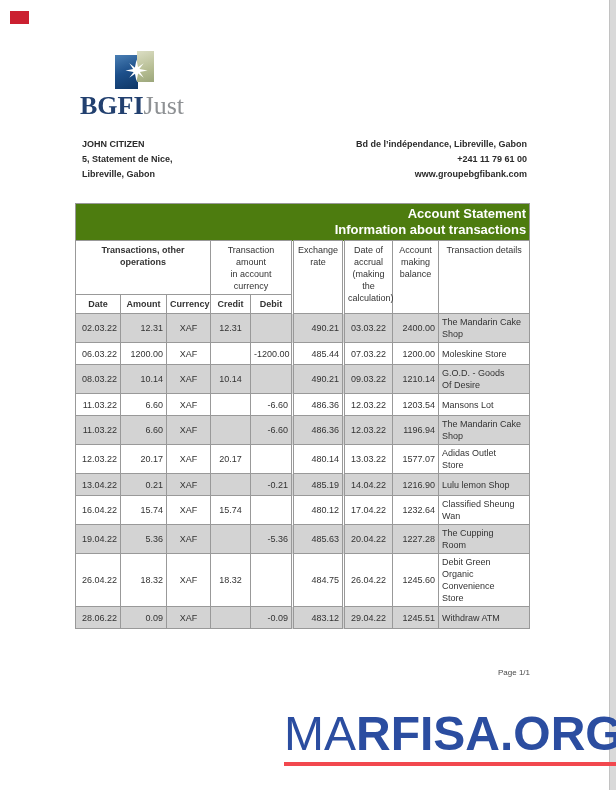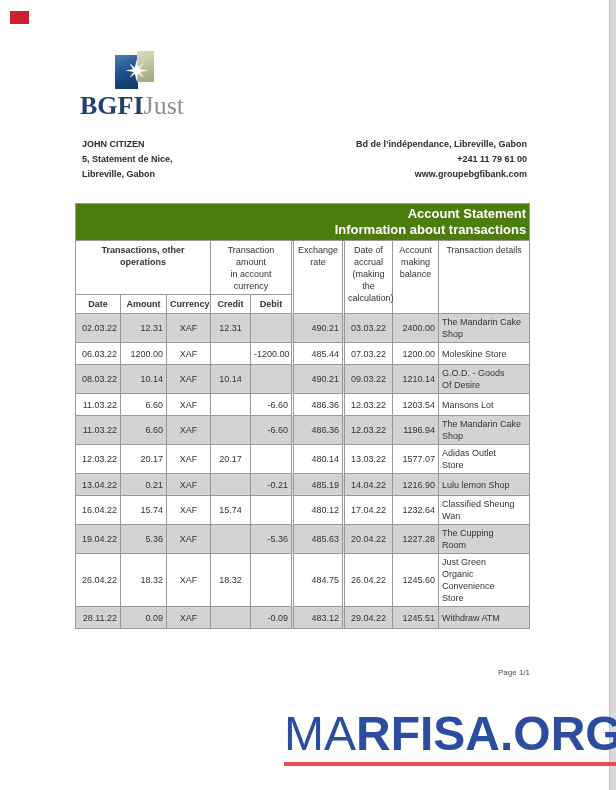--- a/index.html
+++ b/index.html
@@ -243,27 +243,27 @@
   </tr>
         <tr>
     <td class="c-date">26.04.22</td>
     <td class="c-amount">18.32</td>
     <td class="c-cur">XAF</td>
     <td class="c-credit">18.32</td>
     <td class="c-debit"></td>
     <td class="c-rate dbl">484.75</td>
     <td class="c-accr">26.04.22</td>
     <td class="c-bal">1245.60</td>
-    <td class="c-det">Just Green
+    <td class="c-det">Debit Green
 Organic
 Convenience
 Store</td>
   </tr>
         <tr class="stripe">
-    <td class="c-date">28.11.22</td>
+    <td class="c-date">28.06.22</td>
     <td class="c-amount">0.09</td>
     <td class="c-cur">XAF</td>
     <td class="c-credit"></td>
     <td class="c-debit">-0.09</td>
     <td class="c-rate dbl">483.12</td>
     <td class="c-accr">29.04.22</td>
     <td class="c-bal">1245.51</td>
     <td class="c-det">Withdraw ATM</td>
   </tr>
       </tbody>

